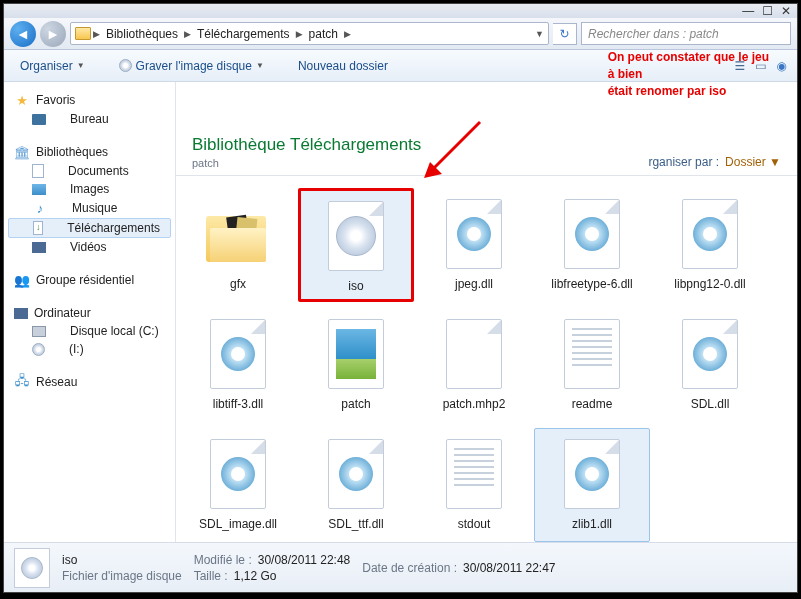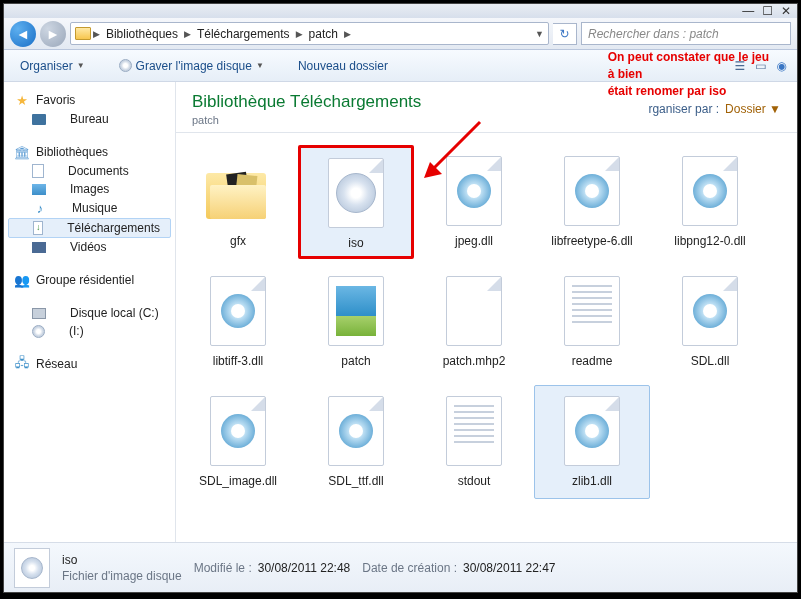--- a/index.html
+++ b/index.html
@@ -37,21 +37,21 @@
 .ic-mus { color: #3d8fc9; }
 .ic-dl { background: #fff; border: 1px solid #9fb5cf; width: 12px; height: 14px; position: relative; }
 .ic-dl::after { content: "↓"; position: absolute; font-size: 9px; color: #3b8c3b; left: 2px; top: 0; }
 .ic-vid { background: #4a6a94; width: 14px; height: 11px; }
 .ic-grp { color: #d98c2e; }
 .ic-pc { background: #4a6a94; width: 14px; height: 11px; }
 .ic-hdd { background: #c7d0db; width: 14px; height: 11px; border: 1px solid #8a97a8; }
 .ic-cd { width: 13px; height: 13px; border-radius: 50%; background: radial-gradient(circle, #fff 25%, #c9d4e2 60%); border: 1px solid #9aacc3; }
 .ic-net { color: #3d8fc9; }
 .content { flex: 1; display: flex; flex-direction: column; position: relative; }
-.chead { padding: 10px 16px 6px; border-bottom: 1px solid #e0e5ec; display: flex; align-items: center; }
+.chead { padding: 10px 16px 6px; border-bottom: 1px solid #e0e5ec; display: flex; align-items: flex-end; margin-top: 43px; }
 .chead-l { }
 .libtitle { font-size: 17px; color: #0a7a32; }
 .libsub { font-size: 11px; color: #6b7686; margin-top: 2px; }
 .chead-r { margin-left: auto; display: flex; align-items: center; gap: 6px; color: #3a5d88; font-size: 11px; }
 .chead-r .drop { color: #a16207; }
 .grid { flex: 1; padding: 12px 4px; display: flex; flex-wrap: wrap; align-content: flex-start; gap: 6px 2px; overflow: auto; position: relative; }
 .item { width: 116px; height: 114px; display: flex; flex-direction: column; align-items: center; justify-content: flex-start; padding-top: 6px; border: 1px solid transparent; border-radius: 2px; }
 .item.sel { background: #e5effa; border-color: #9cc3ea; }
 .item.hl { border: 3px solid #e60000; }
 .thumb { width: 70px; height: 78px; display: flex; align-items: center; justify-content: center; }
@@ -174,20 +174,24 @@
             <span>Vidéos</span>
           </div>
       </div>
       <div class="sbgroup">
         <div class="sbhead">
             <span class="ic ic-grp">👥</span>
             <span>Groupe résidentiel</span>
           </div>
       </div>
       <div class="sbgroup">
+        <div class="sbhead">
+            <span class="ic ic-pc"></span>
+            <span>Ordinateur</span>
+          </div>
         <div class="sbitem">
             <span class="ic ic-hdd"></span>
             <span>Disque local (C:)</span>
           </div>
         <div class="sbitem">
             <span class="ic ic-cd"></span>
             <span>(I:)</span>
           </div>
       </div>
       <div class="sbgroup">
@@ -350,20 +354,24 @@
       </div>
     <div class="dcol">
       <div class="dval">iso</div>
       <div class="dlabel">Fichier d'image disque</div>
     </div>
     <div class="dcol">
       <div class="drow">
           <span class="dlabel">Modifié le :</span>
           <span class="dval">30/08/2011 22:48</span>
         </div>
+      <div class="drow">
+          <span class="dlabel">Taille :</span>
+          <span class="dval">1,12 Go</span>
+        </div>
     </div>
     <div class="dcol">
       <div class="drow">
           <span class="dlabel">Date de création :</span>
           <span class="dval">30/08/2011 22:47</span>
         </div>
     </div>
   </div>
 
 </div>

